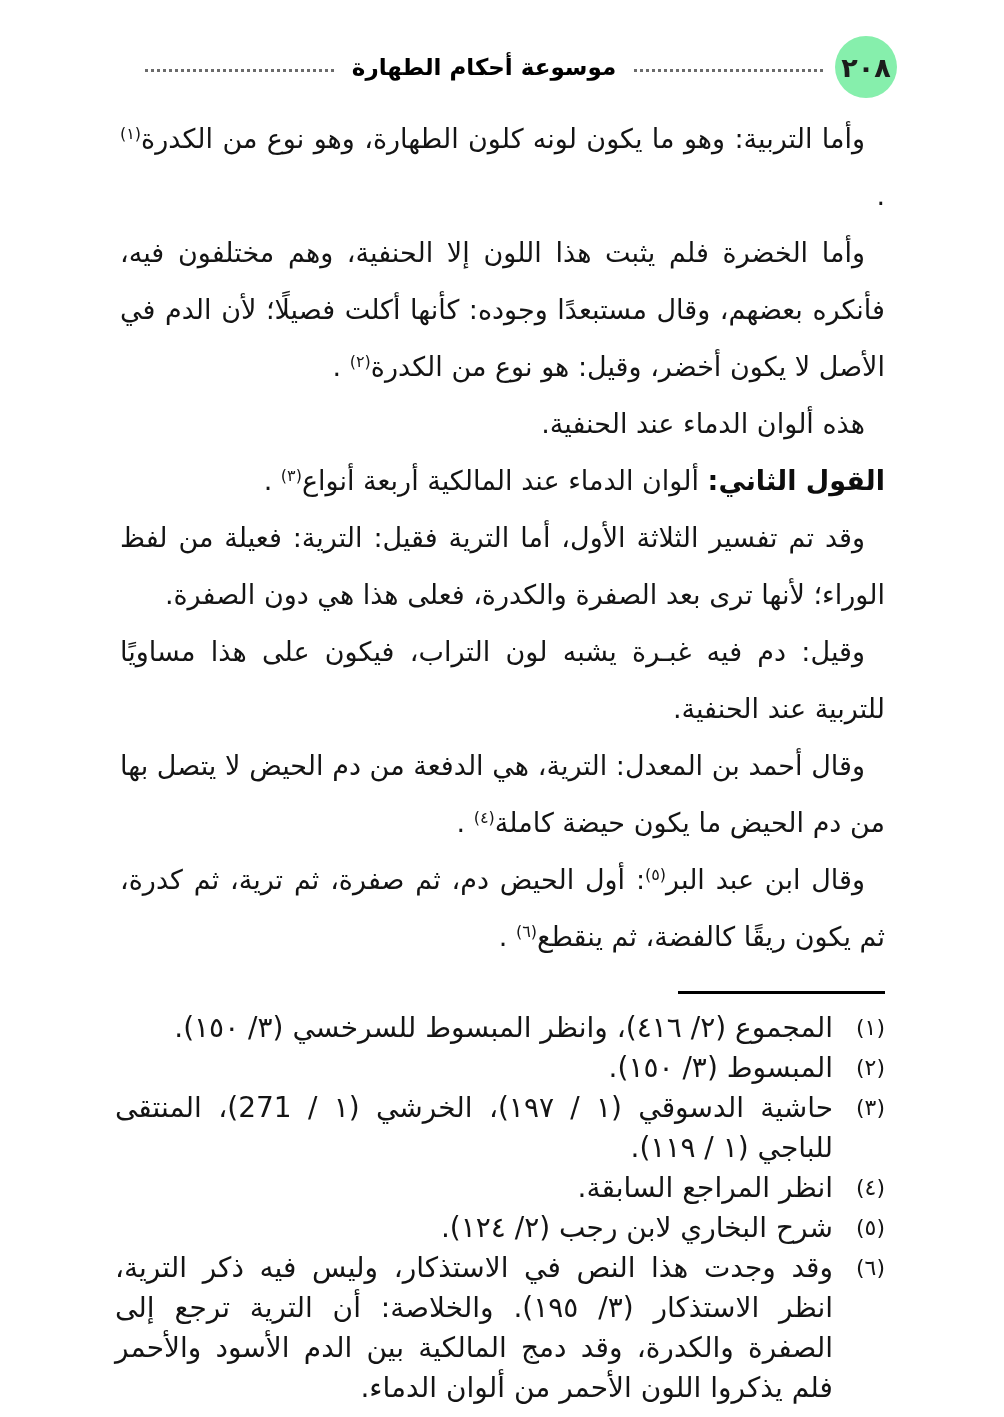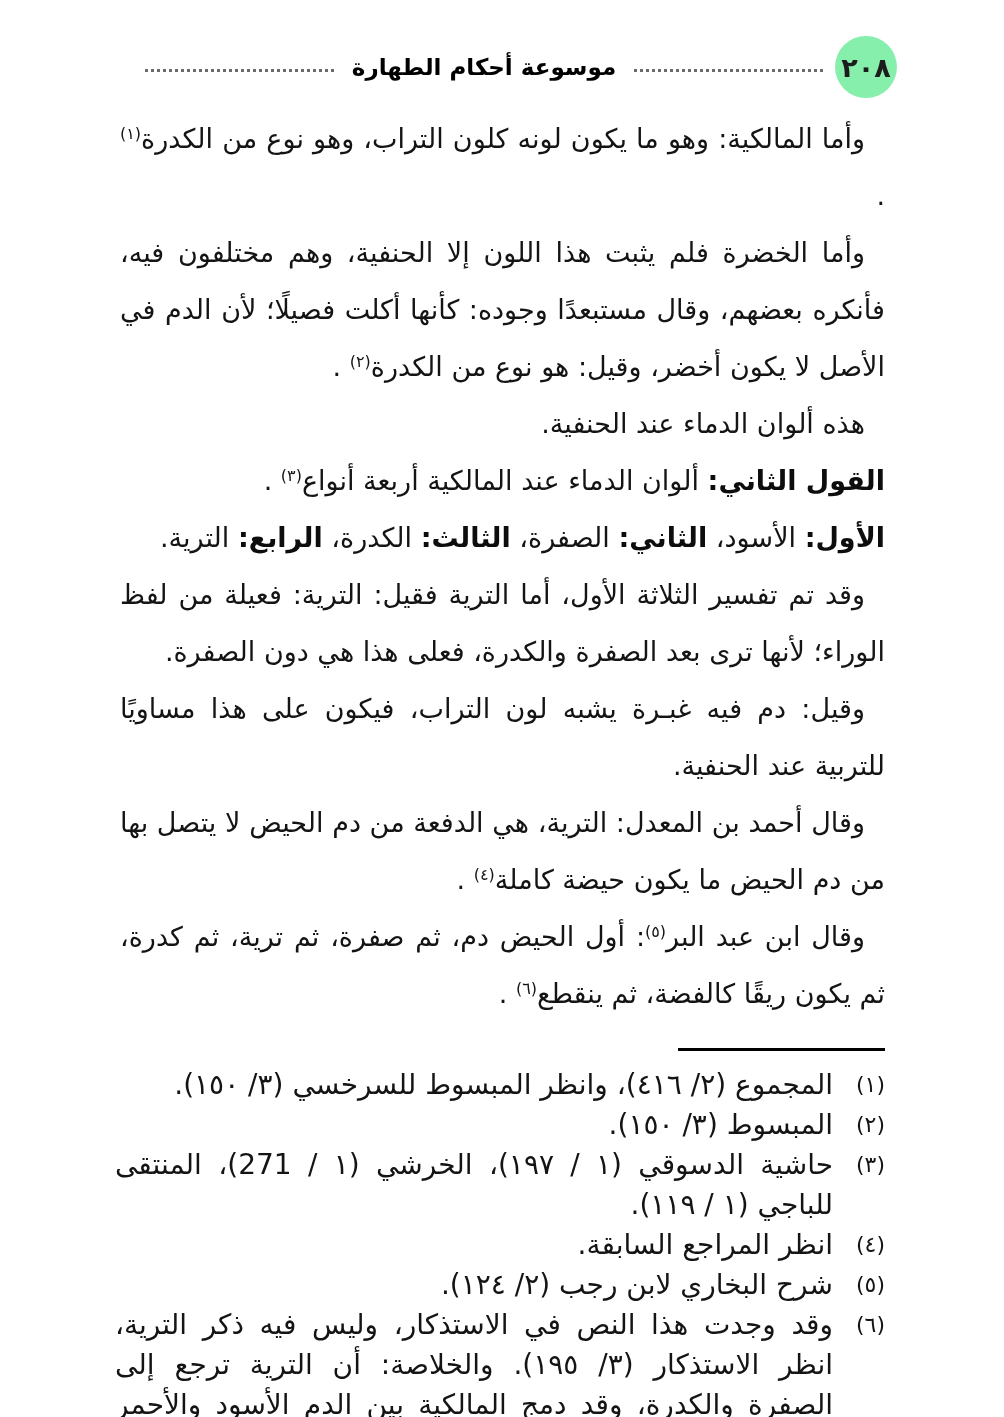--- a/index.html
+++ b/index.html
@@ -102,29 +102,28 @@
     <div class="page-number-circle">
       <span>٢٠٨</span>
     </div>
     <div class="dotted-rule"></div>
     <h1 class="header-title">موسوعة أحكام الطهارة</h1>
     <div class="dotted-rule"></div>
   </header>
 
   <main class="body-area">
 
-    <p class="indent"><span>وأما المالكية: وهو ما يكون لونه كلون التراب، وهو نوع من الكدرة</span><sup class="fn-ref">(١)</sup><span> .</span></p>
+    <p class="indent"><span>وأما التربية: وهو ما يكون لونه كلون الطهارة، وهو نوع من الكدرة</span><sup class="fn-ref">(١)</sup><span> .</span></p>
 
     <p class="indent"><span>وأما الخضرة فلم يثبت هذا اللون إلا الحنفية، وهم مختلفون فيه، فأنكره بعضهم، وقال مستبعدًا وجوده: كأنها أكلت فصيلًا؛ لأن الدم في الأصل لا يكون أخضر، وقيل: هو نوع من الكدرة</span><sup class="fn-ref">(٢)</sup><span> .</span></p>
 
     <p class="indent"><span>هذه ألوان الدماء عند الحنفية.</span></p>
 
     <p><span class="b">القول الثاني:</span><span> ألوان الدماء عند المالكية أربعة أنواع</span><sup class="fn-ref">(٣)</sup><span> .</span></p>
 
-    <p><span class="b">الأول:</span><span> الأسود، </span><span class="b">الثاني:</span><span> الصفرة، </span><span class="b">الثالث:</span><span> الكدرة، </span><span class="b">الرابع:</span><span> الترية.</span></p>
 
     <p class="indent"><span>وقد تم تفسير الثلاثة الأول، أما الترية فقيل: الترية: فعيلة من لفظ الوراء؛ لأنها ترى بعد الصفرة والكدرة، فعلى هذا هي دون الصفرة.</span></p>
 
     <p class="indent"><span>وقيل: دم فيه غبـرة يشبه لون التراب، فيكون على هذا مساويًا للتربية عند الحنفية.</span></p>
 
     <p class="indent"><span>وقال أحمد بن المعدل: الترية، هي الدفعة من دم الحيض لا يتصل بها من دم الحيض ما يكون حيضة كاملة</span><sup class="fn-ref">(٤)</sup><span> .</span></p>
 
     <p class="indent"><span>وقال ابن عبد البر</span><sup class="fn-ref">(٥)</sup><span>: أول الحيض دم، ثم صفرة، ثم ترية، ثم كدرة، ثم يكون ريقًا كالفضة، ثم ينقطع</span><sup class="fn-ref">(٦)</sup><span> .</span></p>
 
   </main>

